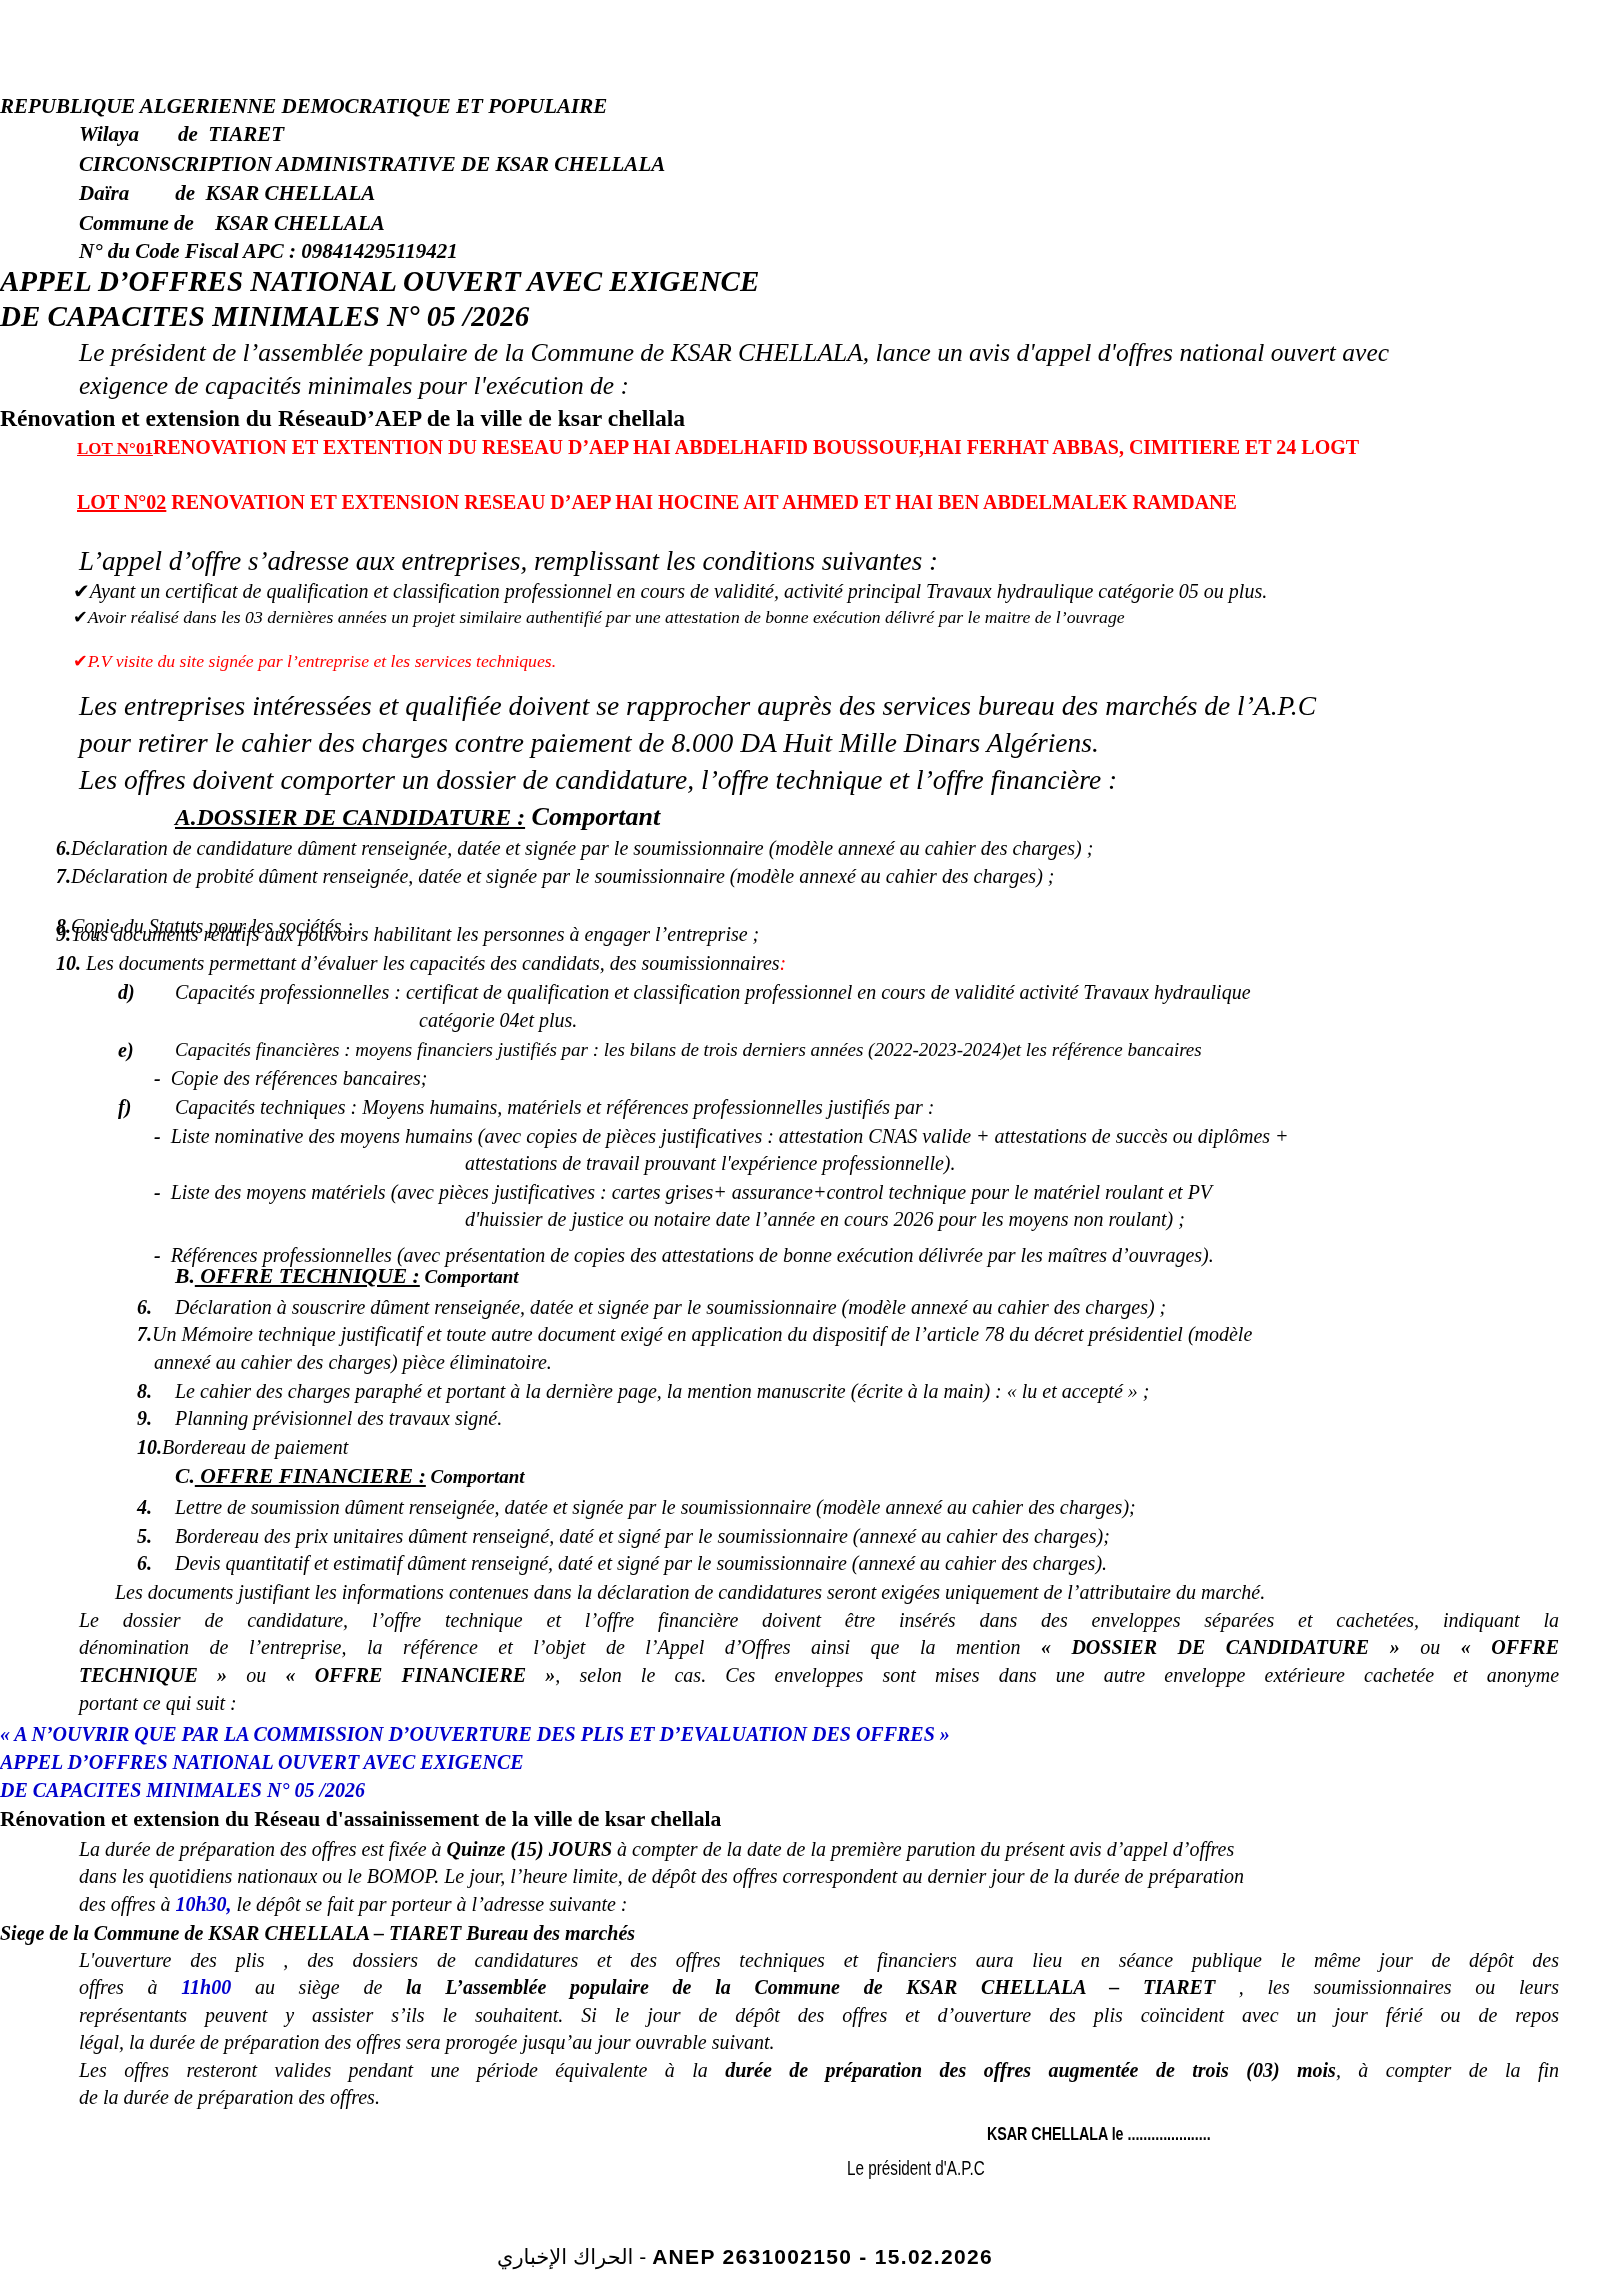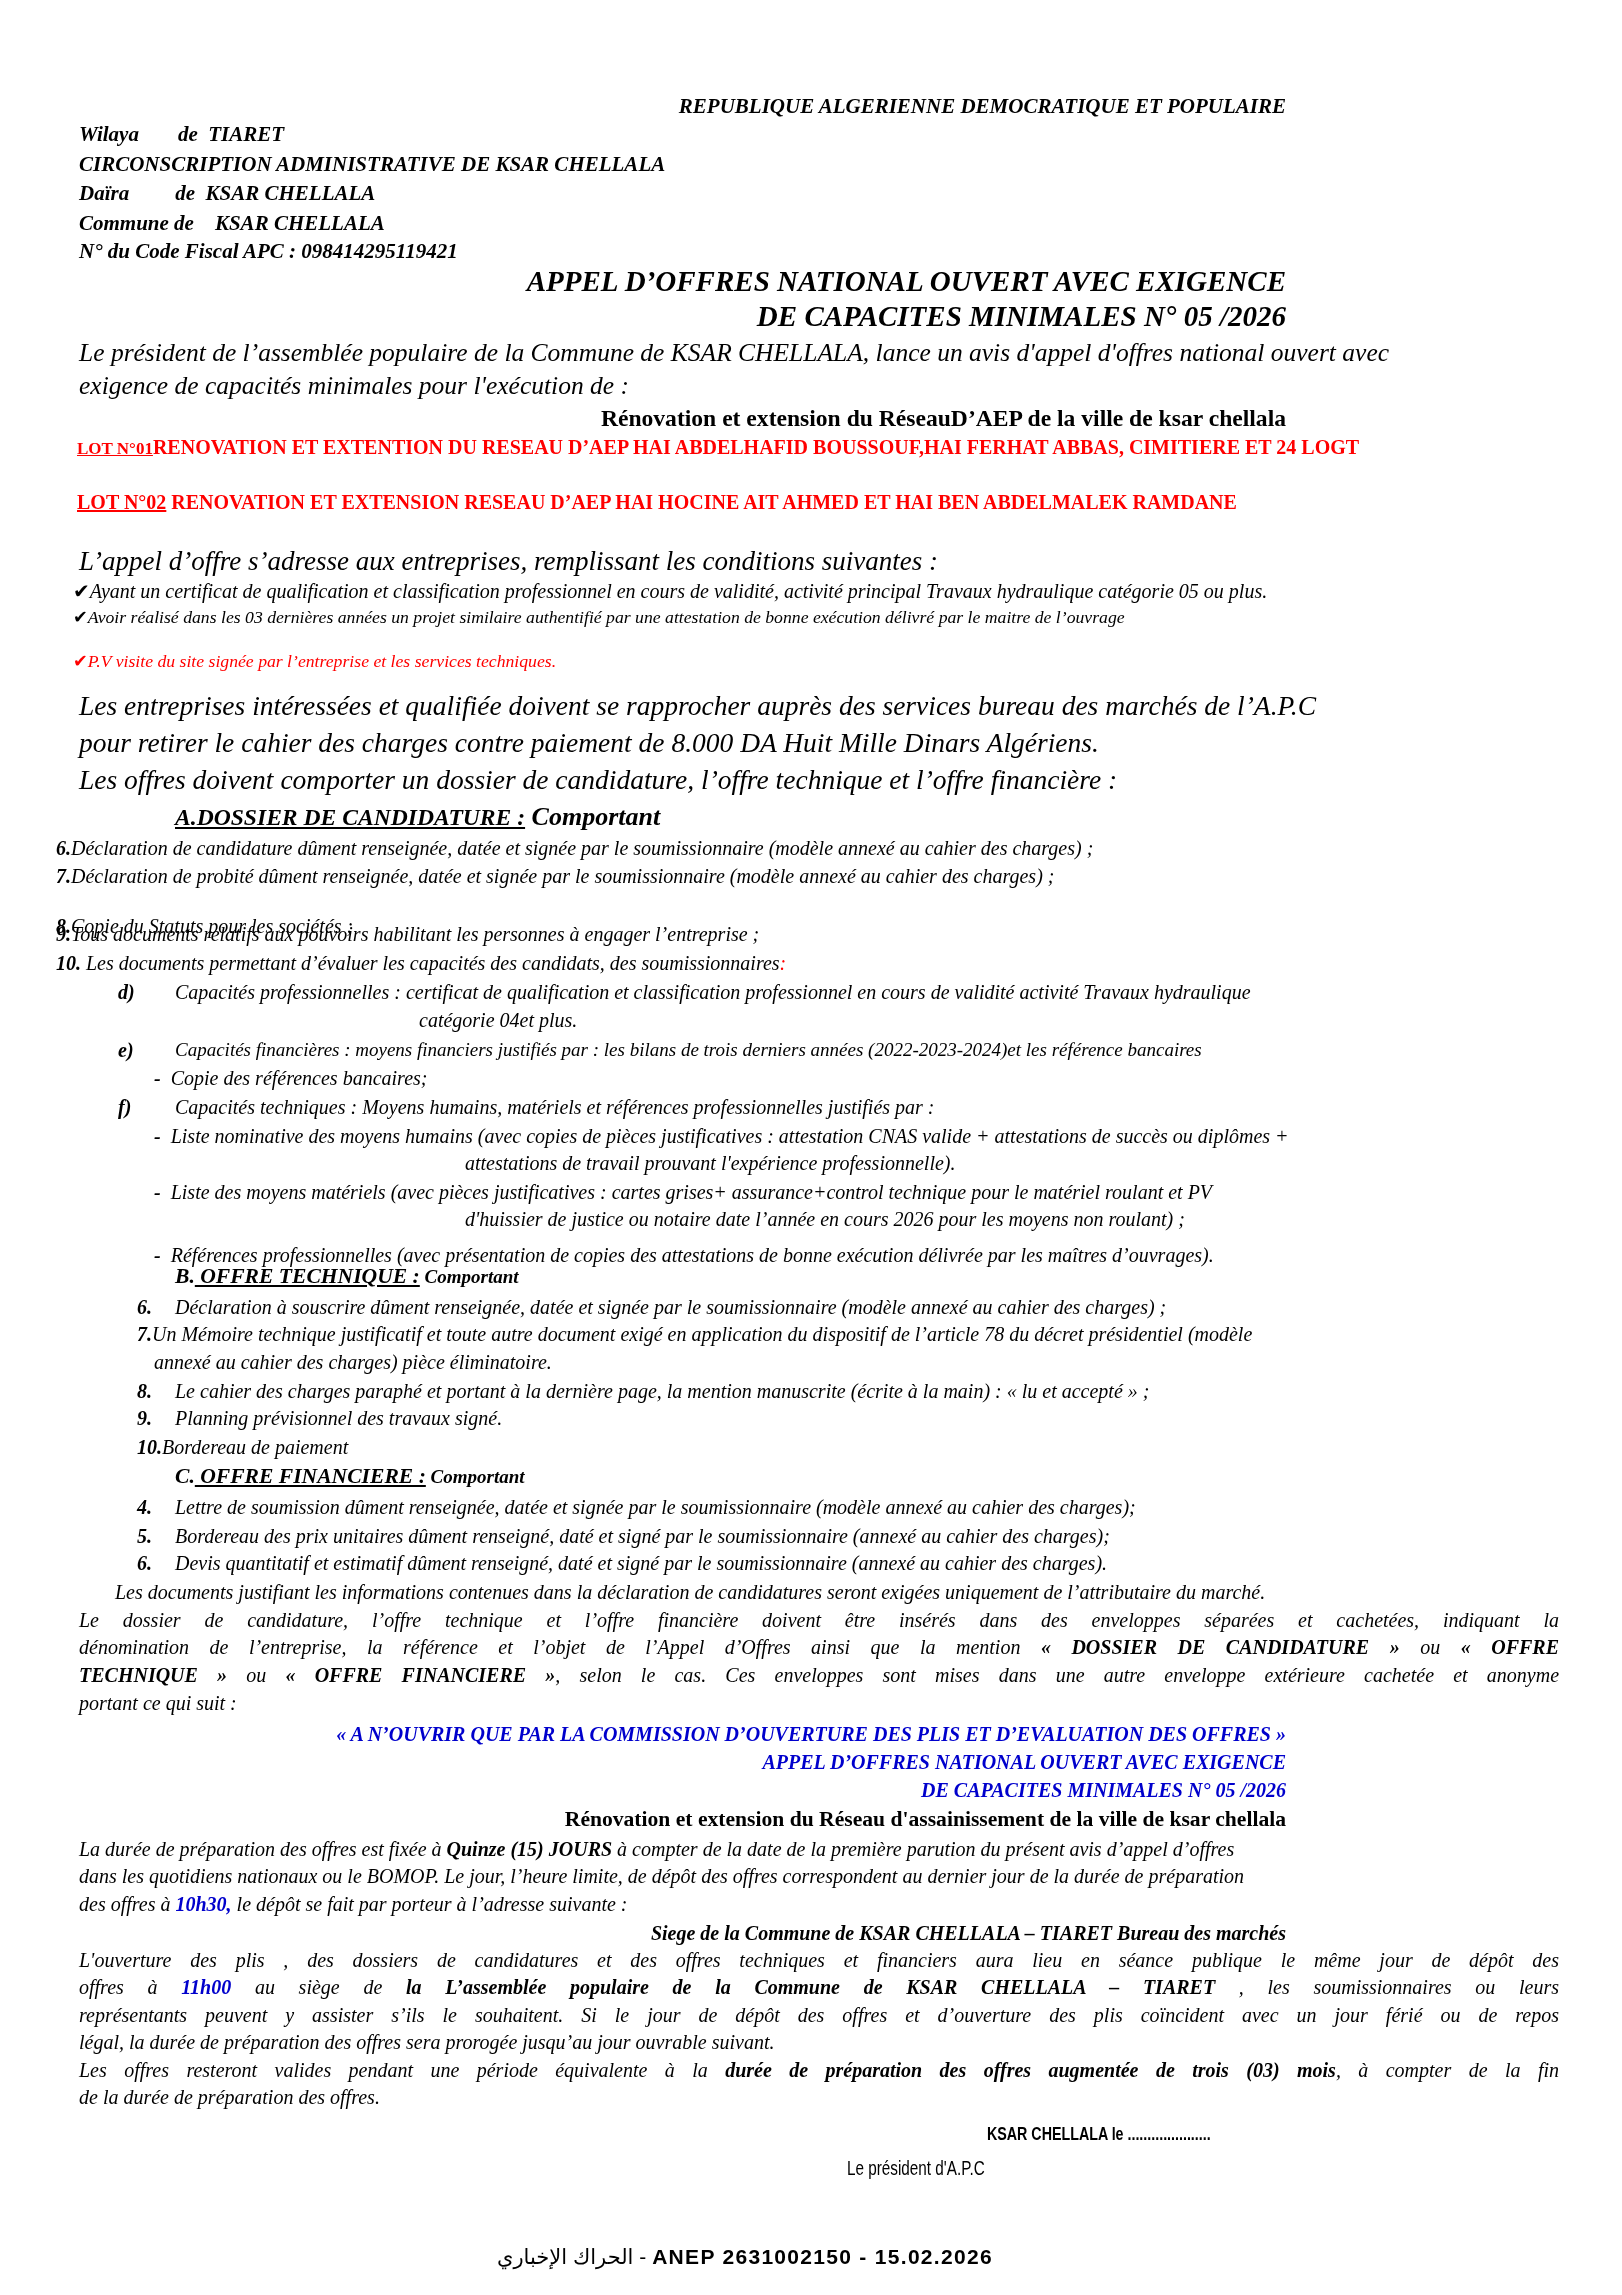--- a/index.html
+++ b/index.html
@@ -1,21 +1,21 @@
 <!DOCTYPE html>
 <html style="font-size:10.5px"><head>
 <meta charset="utf-8">
 <style>
   html, body { margin:0; padding:0; background:#ffffff; }
   body { width:1623px; height:2295px; position:relative; overflow:hidden;
          font-family:"Liberation Serif", serif; color:#000; }
   .ln { position:absolute; white-space:nowrap; line-height:1; }
   .i { font-style:italic; }
   .b { font-weight:bold; }
-  .c { left:0; width:1286px; text-align:right; }
+  .c { left:0; width:1286px; text-align:left; }
   .red { color:#ff0000; }
   .blue { color:#0000cc; }
   .u { text-decoration:underline; }
   .just { text-align:justify; text-align-last:justify; white-space:normal; }
   .check { font-style:normal; }
   .num { display:inline-block; font-weight:bold; }
   .sans { font-family:"Liberation Sans", sans-serif; }
 </style>
 </head>
 <body>

